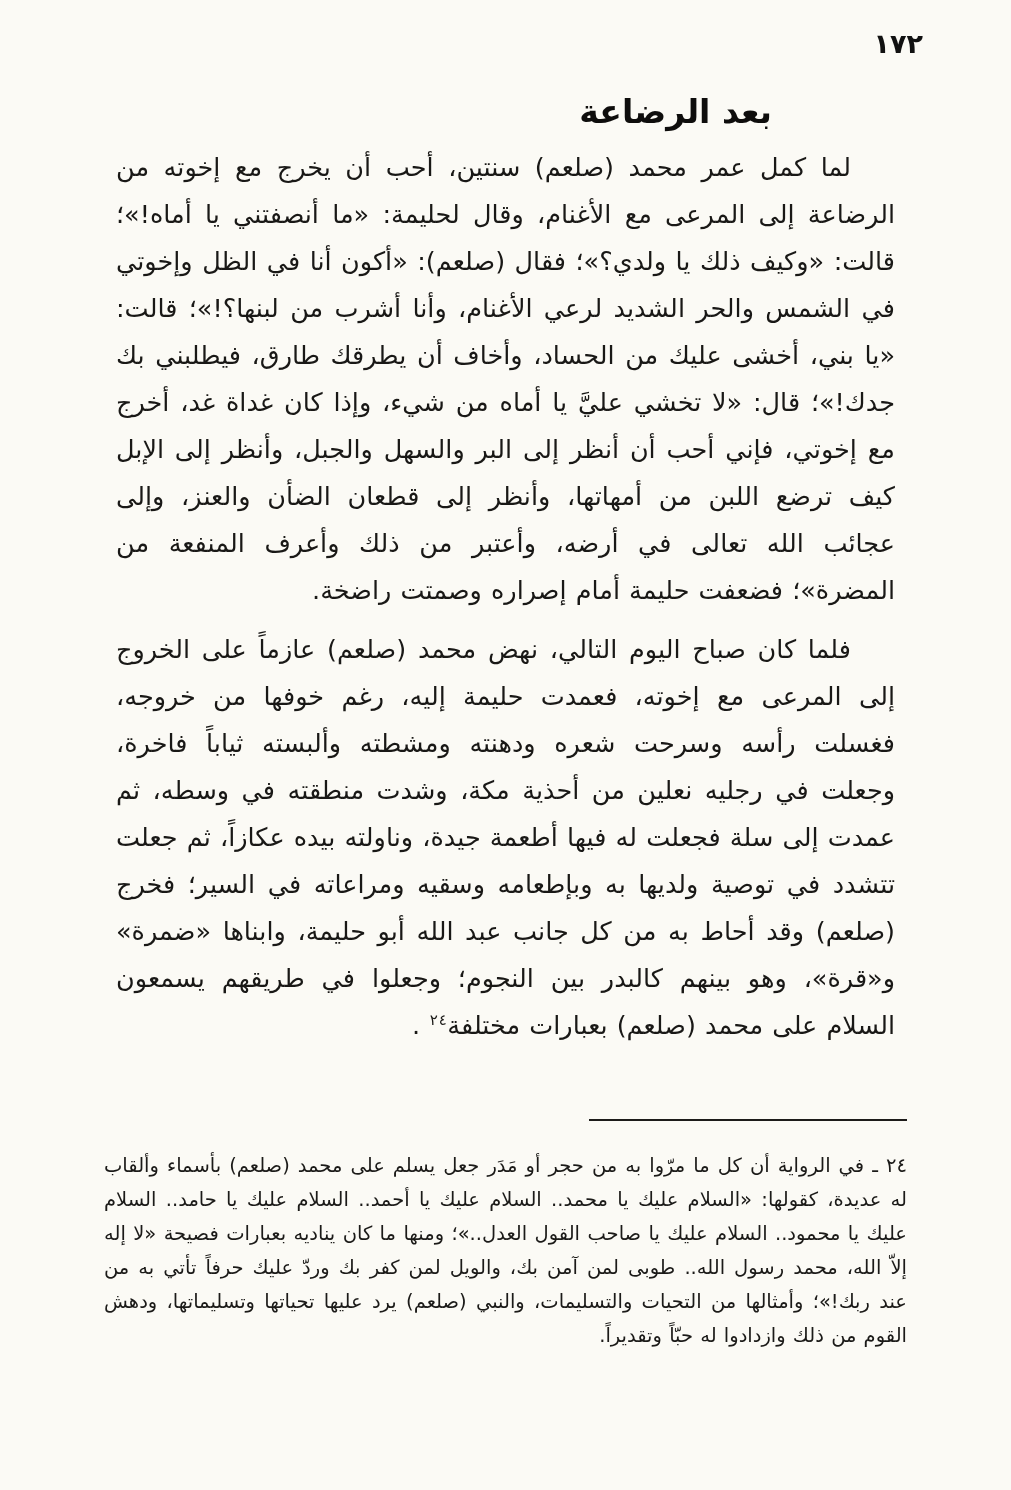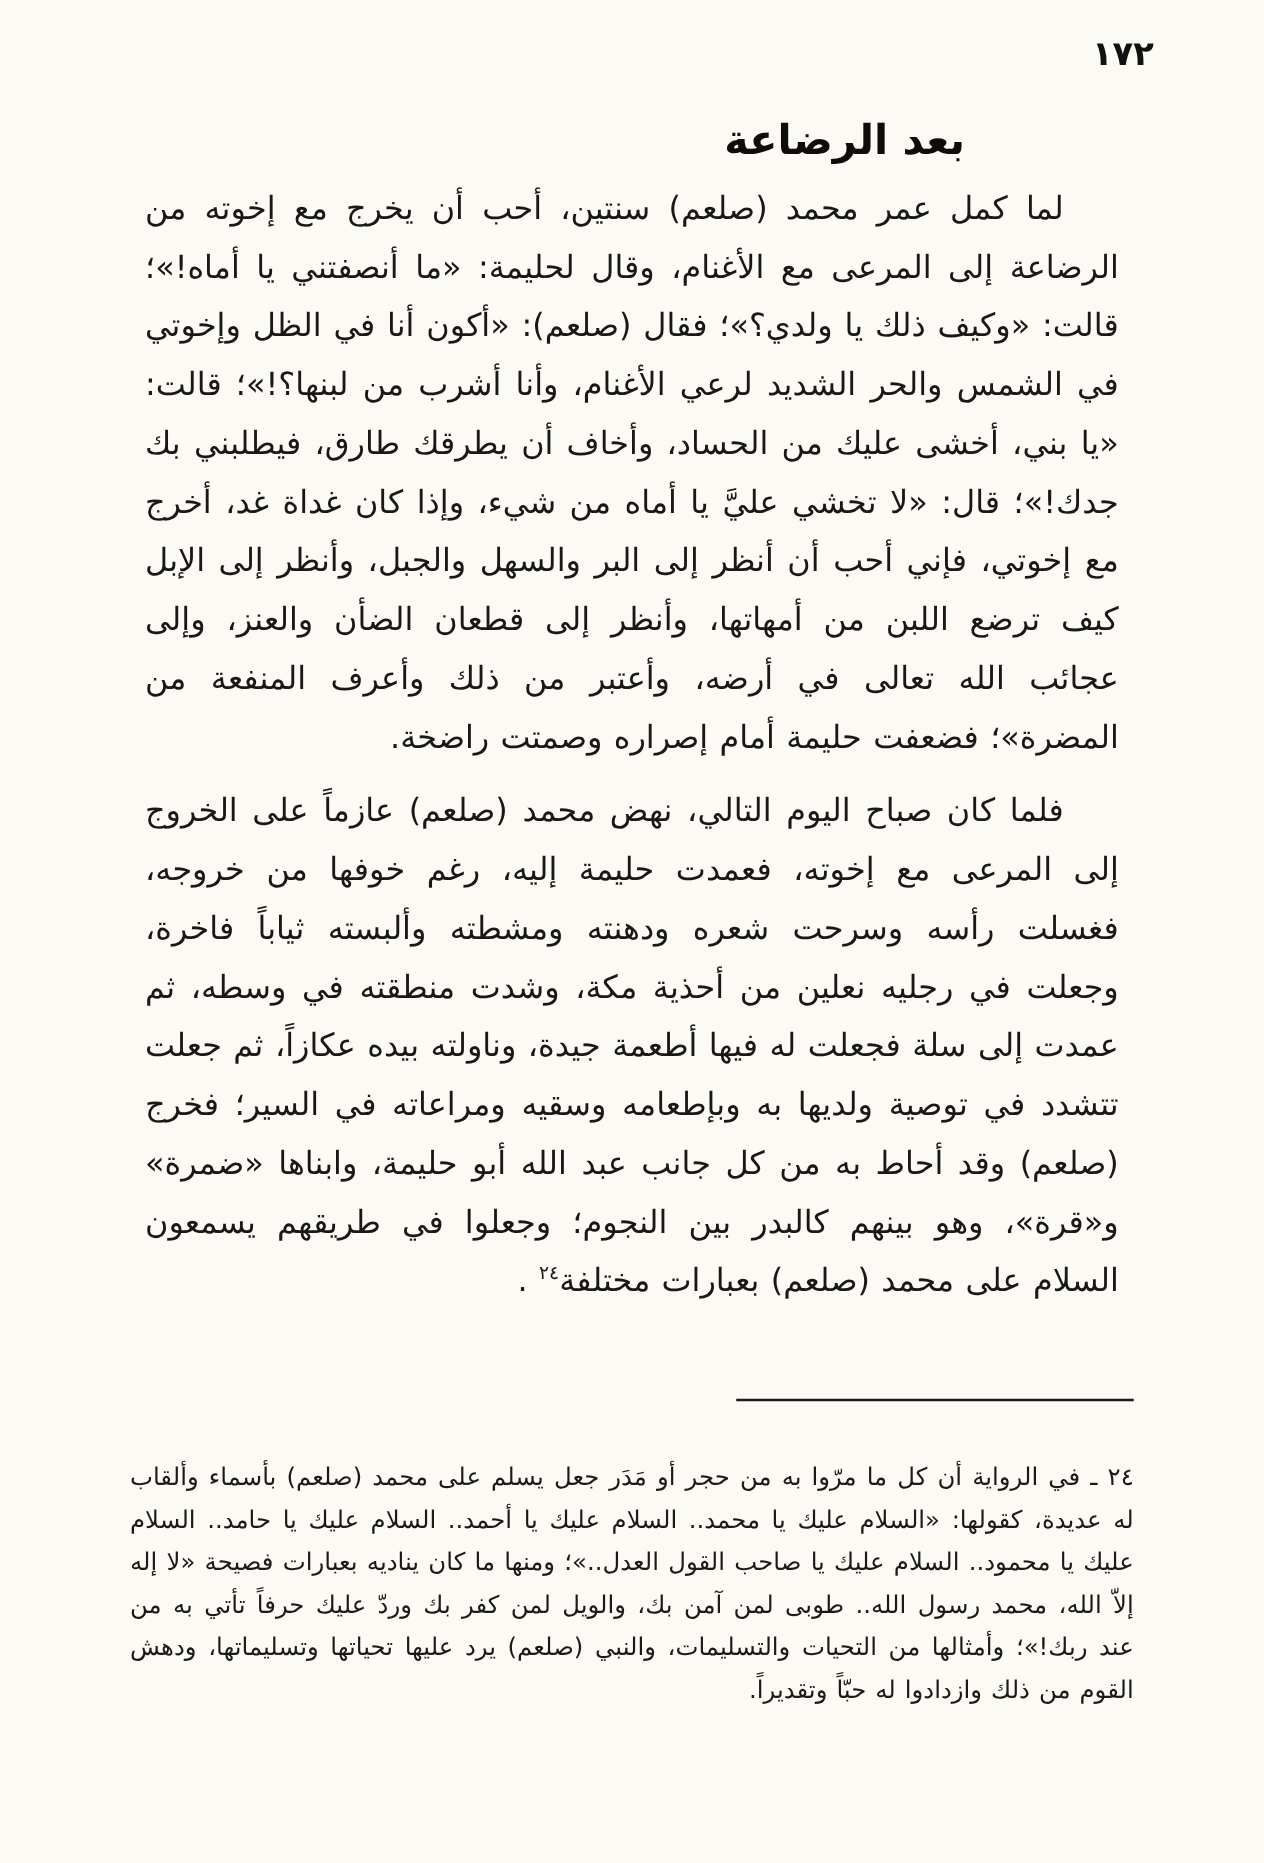--- a/index.html
+++ b/index.html
@@ -43,29 +43,30 @@
     line-height: 47px;
     text-align: justify;
     text-indent: 44px;
     color: #191816;
     word-spacing: 1px;
   }
   .fn-ref {
     font-size: 15px;
     line-height: 0;
     vertical-align: super;
+    font-family: Liberation Mono, monospace;
   }
   .fn-sep {
     width: 318px;
     height: 2px;
     background: #1c1b19;
     margin: 70px 0 0 auto; 
   }
   .footnote {
-    margin: 44px 0 0 0;
+    margin: 28px 0 0 0;
     font-size: 19.5px;
     line-height: 34px;
     text-align: justify;
     color: #1b1a18;
     word-spacing: 1px;
   }
   .fn-marker { white-space: nowrap; }
 </style>
 </head>
 <body>

